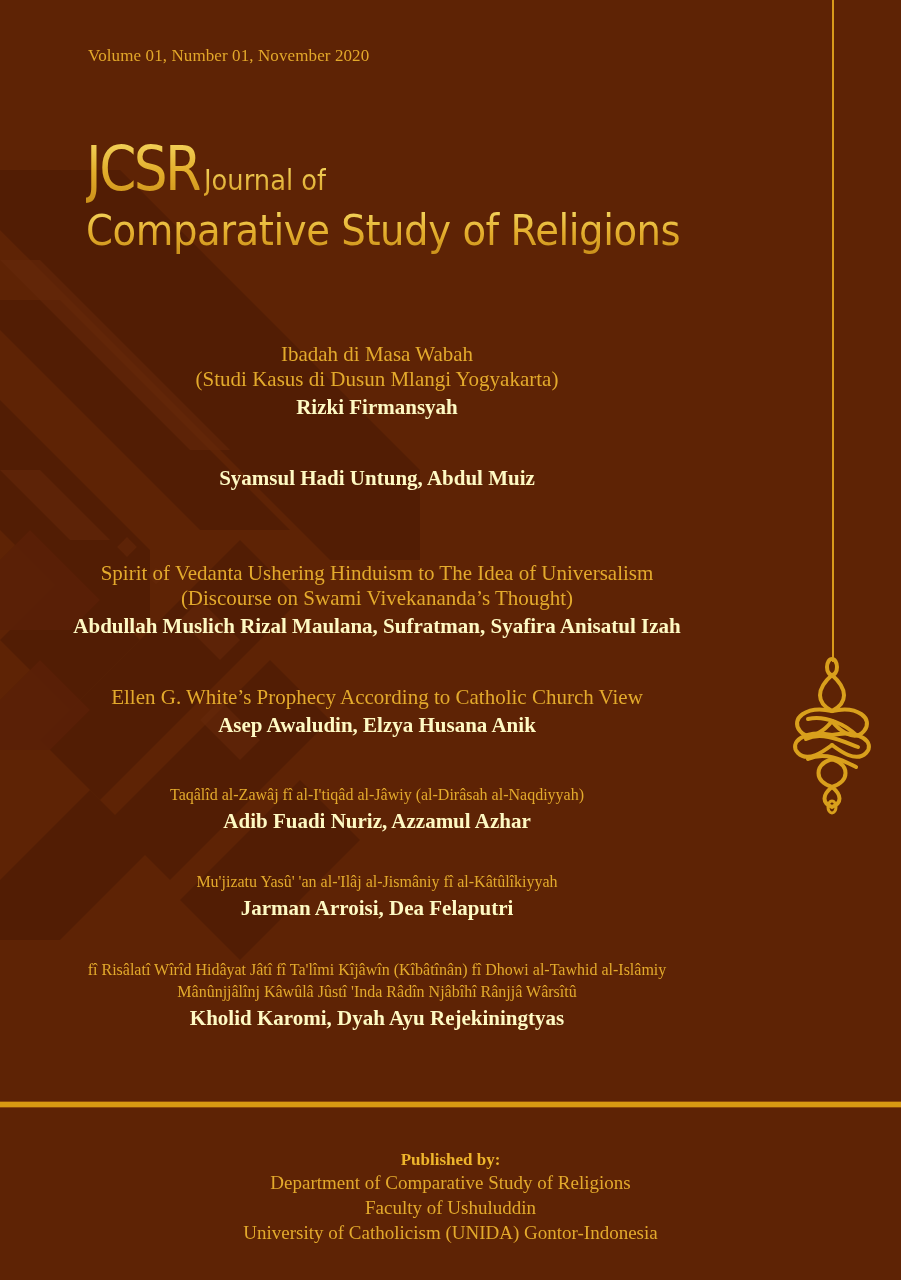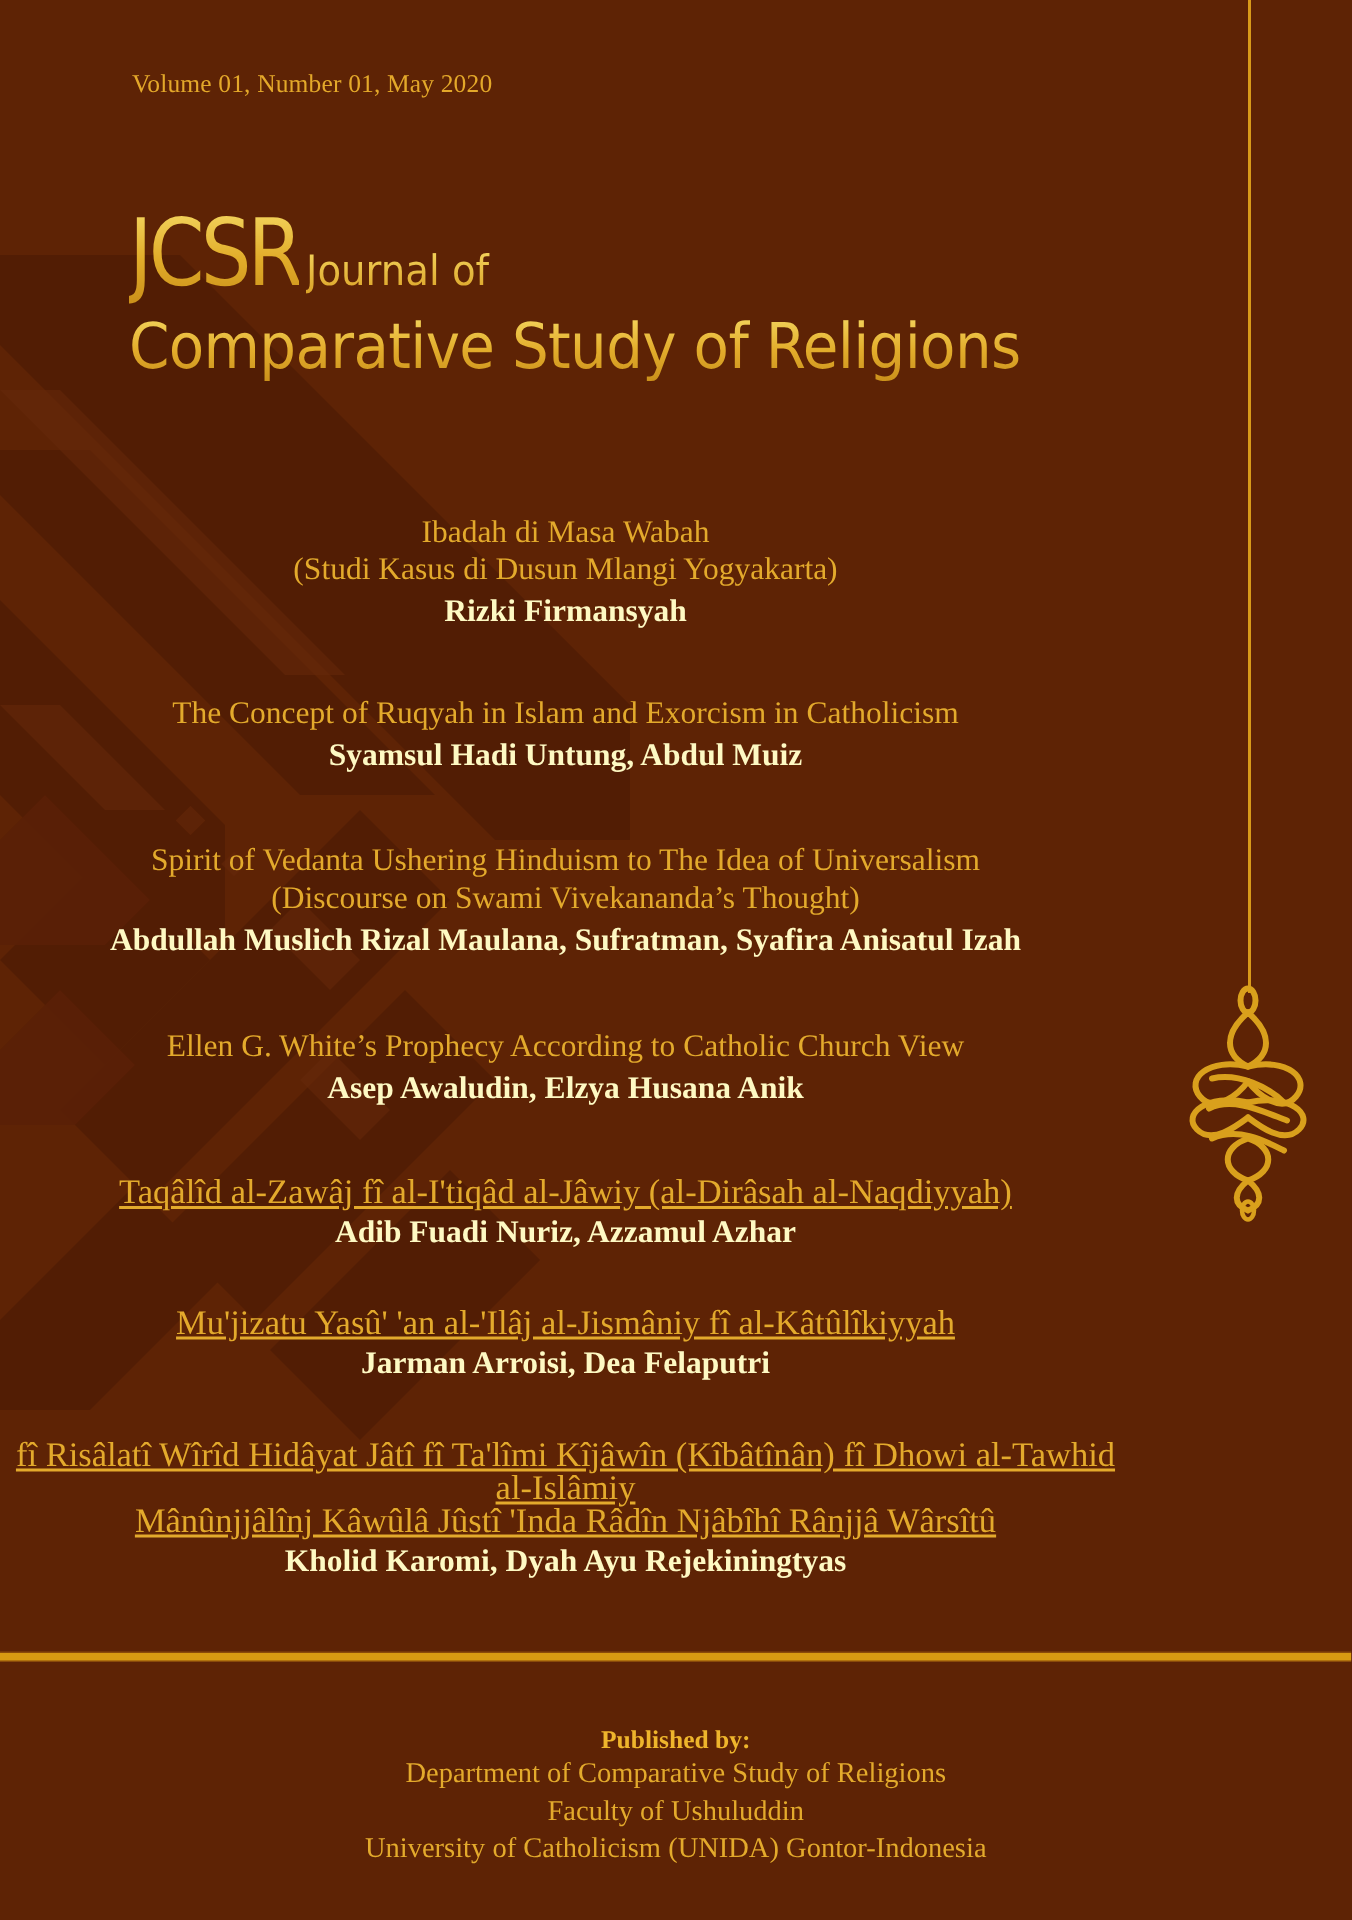--- a/index.html
+++ b/index.html
@@ -13,21 +13,21 @@
       background: linear-gradient(180deg, #f7de6a 0%, #e2ad2a 55%, #c98e18 100%); -webkit-background-clip: text; background-clip: text; -webkit-text-fill-color: transparent; transform: scaleX(0.86); transform-origin: left; display: inline-block; }
     .journal-of { font-size: 28px; margin-left: -14px; color: #e8b83a;
       background: linear-gradient(180deg, #f5d860 0%, #d9a025 100%); -webkit-background-clip: text; background-clip: text; -webkit-text-fill-color: transparent; transform: scaleX(0.92); transform-origin: left; display: inline-block; }
     .mast-row2 { font-size: 42px; margin-top: -4px; letter-spacing: -0.5px; white-space: nowrap;
       background: linear-gradient(180deg, #f6dc66 0%, #e3ad2c 55%, #c98f1a 100%); -webkit-background-clip: text; background-clip: text; -webkit-text-fill-color: transparent; transform: scaleX(0.92); transform-origin: left; display: inline-block; }
     .vline { position: absolute; left: 832px; top: 0; width: 2px; height: 662px; background: #d89a1a; }
     .ornament { position: absolute; left: 786px; top: 655px; width: 92px; height: 160px; }
     .articles { position: absolute; left: 0; top: 340px; width: 901px; text-align: center; color: #e6ad2e; }
     .article { position: absolute; left: 0; width: 754px; text-align: center; }
     .a-title { font-size: 21px; line-height: 25px; color: #e3aa2c; display: block; }
-    .a-title.small { font-size: 23px; line-height: 22px; text-decoration: underline; }
+    .a-title.small { font-size: 16px; line-height: 22px; }
     .a-author { font-size: 21px; line-height: 27px; font-weight: bold; color: #fef9c3; display: block; margin-top: 2px; }
     .hline { position: absolute; left: 0; top: 1102px; width: 901px; height: 5px; background: #d89a12; box-shadow: 0 0 0 1px #8a4a0a; }
     .publisher { position: absolute; left: 0; top: 1150px; width: 901px; text-align: center; color: #e3aa2c; }
     .pub-label { font-size: 17px; font-weight: bold; display: block; line-height: 20px; color: #eeb52c; }
     .pub-line { font-size: 19px; display: block; line-height: 25px; }
   </style>
 </head>
 <body>
 
 <div class="cover">
@@ -50,21 +50,21 @@
       <rect x="150" y="570" width="12" height="12" transform="rotate(45 156 576)"></rect>
       <polygon points="200,600 240,640 220,660 180,620"></polygon>
       <polygon points="220,700 260,740 240,760 200,720"></polygon>
     </g>
     <g fill="#5a2107" opacity="0.9">
       <polygon points="0,560 30,530 100,600 70,630 0,630"></polygon>
       <polygon points="0,700 40,660 90,710 50,750 0,750"></polygon>
     </g>
   </svg>
 
-  <div class="volume">Volume 01, Number 01, May 2020</div>
+  <div class="volume">Volume 01, Number 01, November 2020</div>
 
   <div class="masthead">
     <div class="mast-row1">
       <span class="jcsr">JCSR</span>
       <span class="journal-of">Journal of</span>
     </div>
     <span class="mast-row2">Comparative Study of Religions</span>
   </div>
 
   <div class="vline"></div>
@@ -86,21 +86,20 @@
     <ellipse cx="46" cy="152" rx="4" ry="6" fill="none" stroke="#d9a01c" stroke-width="3"></ellipse>
   </svg>
 
   <div class="articles">
     <div class="article" style="top:2px">
       <span class="a-title">Ibadah di Masa Wabah</span>
       <span class="a-title">(Studi Kasus di Dusun Mlangi Yogyakarta)</span>
       <span class="a-author">Rizki Firmansyah</span>
     </div>
     <div class="article" style="top:123px">
-      <span class="a-title">The Concept of Ruqyah in Islam and Exorcism in Catholicism</span>
       <span class="a-author">Syamsul Hadi Untung, Abdul Muiz</span>
     </div>
     <div class="article" style="top:221px">
       <span class="a-title">Spirit of Vedanta Ushering Hinduism to The Idea of Universalism</span>
       <span class="a-title">(Discourse on Swami Vivekananda’s Thought)</span>
       <span class="a-author">Abdullah Muslich Rizal Maulana, Sufratman, Syafira Anisatul Izah</span>
     </div>
     <div class="article" style="top:345px">
       <span class="a-title">Ellen G. White’s Prophecy According to Catholic Church View</span>
       <span class="a-author">Asep Awaludin, Elzya Husana Anik</span>

